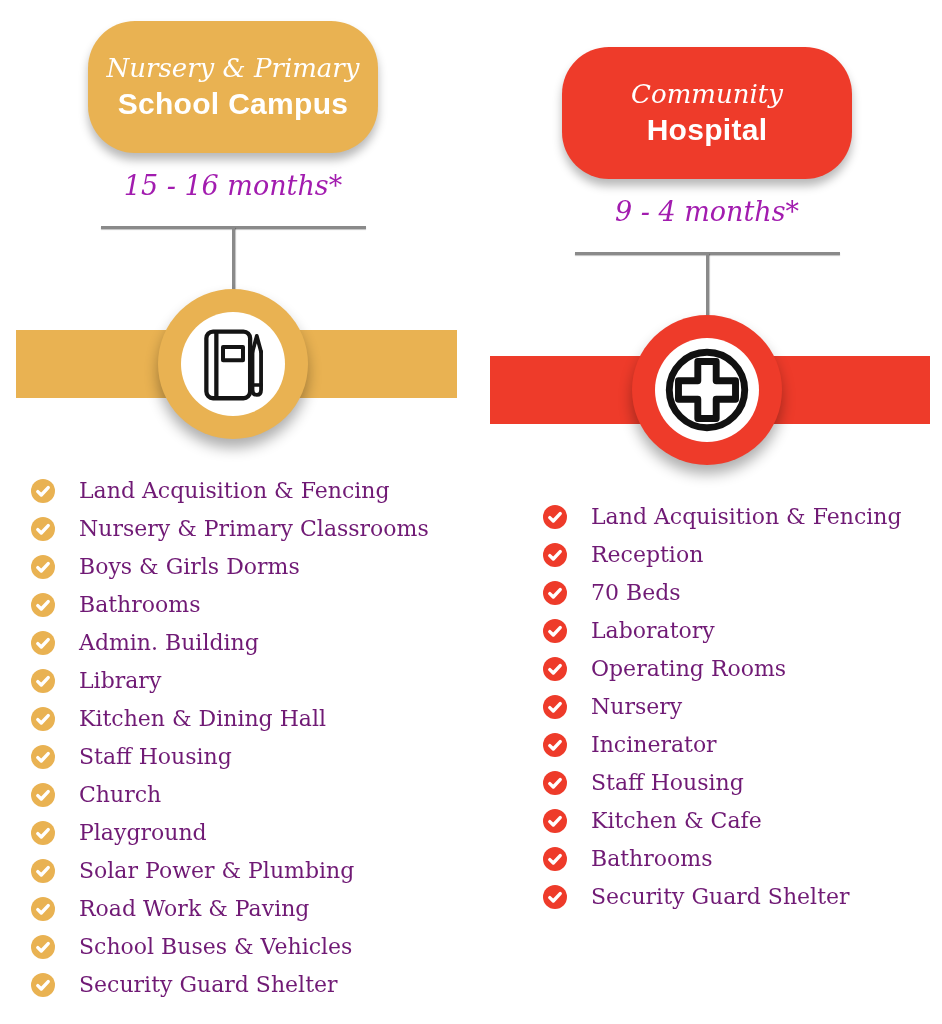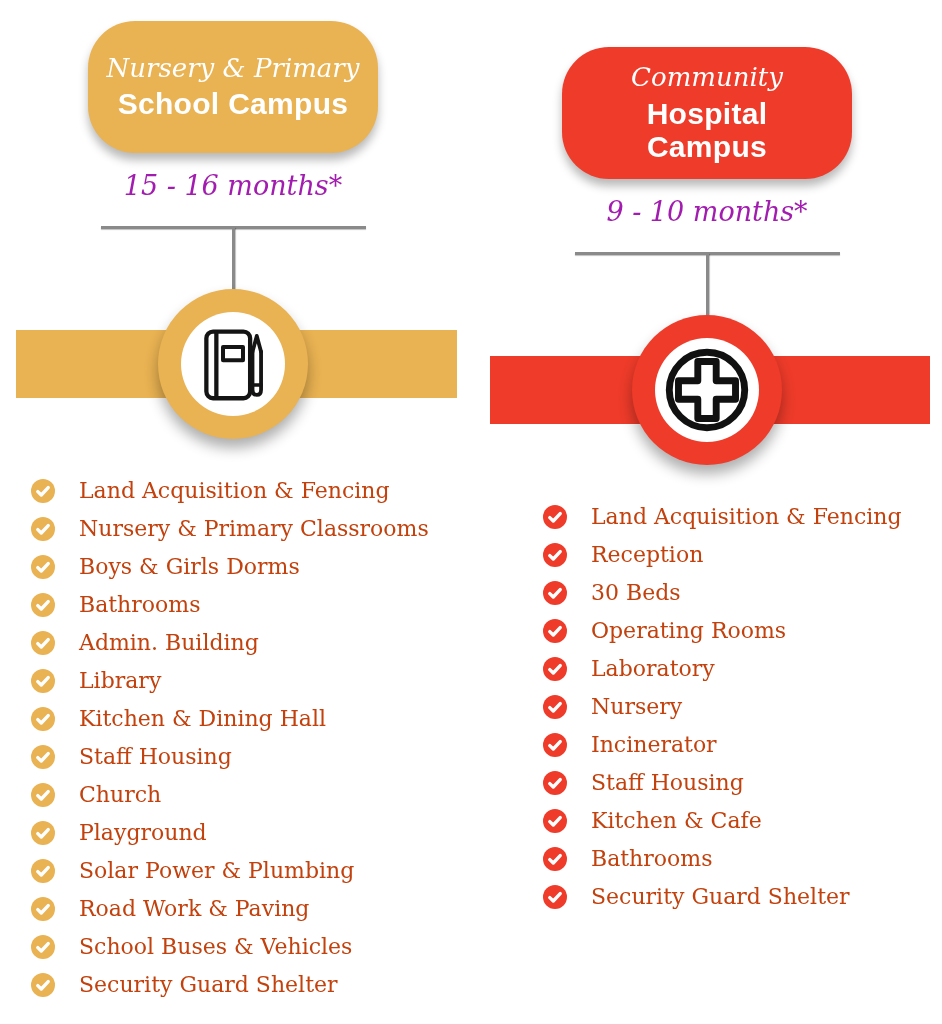--- a/index.html
+++ b/index.html
@@ -105,21 +105,21 @@
   .col-hospital .checklist{left:72px;}
   .checklist li{
     display:flex;align-items:center;
     margin:0 0 12px 0;
     height:26px;
   }
   .check-icon{width:24px;height:24px;flex:0 0 24px;margin-right:24px;}
   .check-icon .cc{fill:var(--accent);}
   .item-label{
     font:22px/26px "DejaVu Serif", serif;
-    color:#c2410c;
+    color:#701a75;
     white-space:nowrap;
   }
   .glyph{stroke:#141414;fill:none;stroke-linecap:round;stroke-linejoin:round;}
 </style>
 </head>
 <body>
 
 <div class="canvas">
 
   <section class="column col-school" style="--accent: #E9B252;">
@@ -243,23 +243,22 @@
           </svg>
           <span class="item-label">Security Guard Shelter</span>
         </li>
     </ul>
   </section>
 
   <section class="column col-hospital" style="--accent: #EE3B2A;">
     <div class="badge">
       <div class="badge-subtitle">Community</div>
       <div class="badge-title">Hospital</div>
-      <div class="badge-title">Campus</div>
     </div>
-    <div class="duration">9 - 10 months*</div>
+    <div class="duration">9 - 4 months*</div>
     <div class="hline"></div>
     <div class="vline"></div>
     <div class="bar"></div>
     <div class="icon-circle">
       <div class="icon-inner">
         <svg width="92" height="92" viewBox="0 0 100 100" aria-hidden="true">
           <circle cx="50" cy="50" r="41" fill="none" stroke="#111111" stroke-width="7.5"></circle>
           <path d="M40 19 H60 V40 H81 V60 H60 V81 H40 V60 H19 V40 H40 Z" fill="#ffffff" stroke="#111111" stroke-width="7.5" stroke-linejoin="round"></path>
         </svg>
       </div>
@@ -277,35 +276,35 @@
             <circle class="cc" cx="12" cy="12" r="12"></circle>
             <path d="M6.8 12.6 L10.3 16 L17.2 8.6" fill="none" stroke="#ffffff" stroke-width="3.4" stroke-linecap="round" stroke-linejoin="round"></path>
           </svg>
           <span class="item-label">Reception</span>
         </li>
       <li>
           <svg class="check-icon" viewBox="0 0 24 24">
             <circle class="cc" cx="12" cy="12" r="12"></circle>
             <path d="M6.8 12.6 L10.3 16 L17.2 8.6" fill="none" stroke="#ffffff" stroke-width="3.4" stroke-linecap="round" stroke-linejoin="round"></path>
           </svg>
-          <span class="item-label">30 Beds</span>
+          <span class="item-label">70 Beds</span>
+        </li>
+      <li>
+          <svg class="check-icon" viewBox="0 0 24 24">
+            <circle class="cc" cx="12" cy="12" r="12"></circle>
+            <path d="M6.8 12.6 L10.3 16 L17.2 8.6" fill="none" stroke="#ffffff" stroke-width="3.4" stroke-linecap="round" stroke-linejoin="round"></path>
+          </svg>
+          <span class="item-label">Laboratory</span>
         </li>
       <li>
           <svg class="check-icon" viewBox="0 0 24 24">
             <circle class="cc" cx="12" cy="12" r="12"></circle>
             <path d="M6.8 12.6 L10.3 16 L17.2 8.6" fill="none" stroke="#ffffff" stroke-width="3.4" stroke-linecap="round" stroke-linejoin="round"></path>
           </svg>
           <span class="item-label">Operating Rooms</span>
-        </li>
-      <li>
-          <svg class="check-icon" viewBox="0 0 24 24">
-            <circle class="cc" cx="12" cy="12" r="12"></circle>
-            <path d="M6.8 12.6 L10.3 16 L17.2 8.6" fill="none" stroke="#ffffff" stroke-width="3.4" stroke-linecap="round" stroke-linejoin="round"></path>
-          </svg>
-          <span class="item-label">Laboratory</span>
         </li>
       <li>
           <svg class="check-icon" viewBox="0 0 24 24">
             <circle class="cc" cx="12" cy="12" r="12"></circle>
             <path d="M6.8 12.6 L10.3 16 L17.2 8.6" fill="none" stroke="#ffffff" stroke-width="3.4" stroke-linecap="round" stroke-linejoin="round"></path>
           </svg>
           <span class="item-label">Nursery</span>
         </li>
       <li>
           <svg class="check-icon" viewBox="0 0 24 24">

